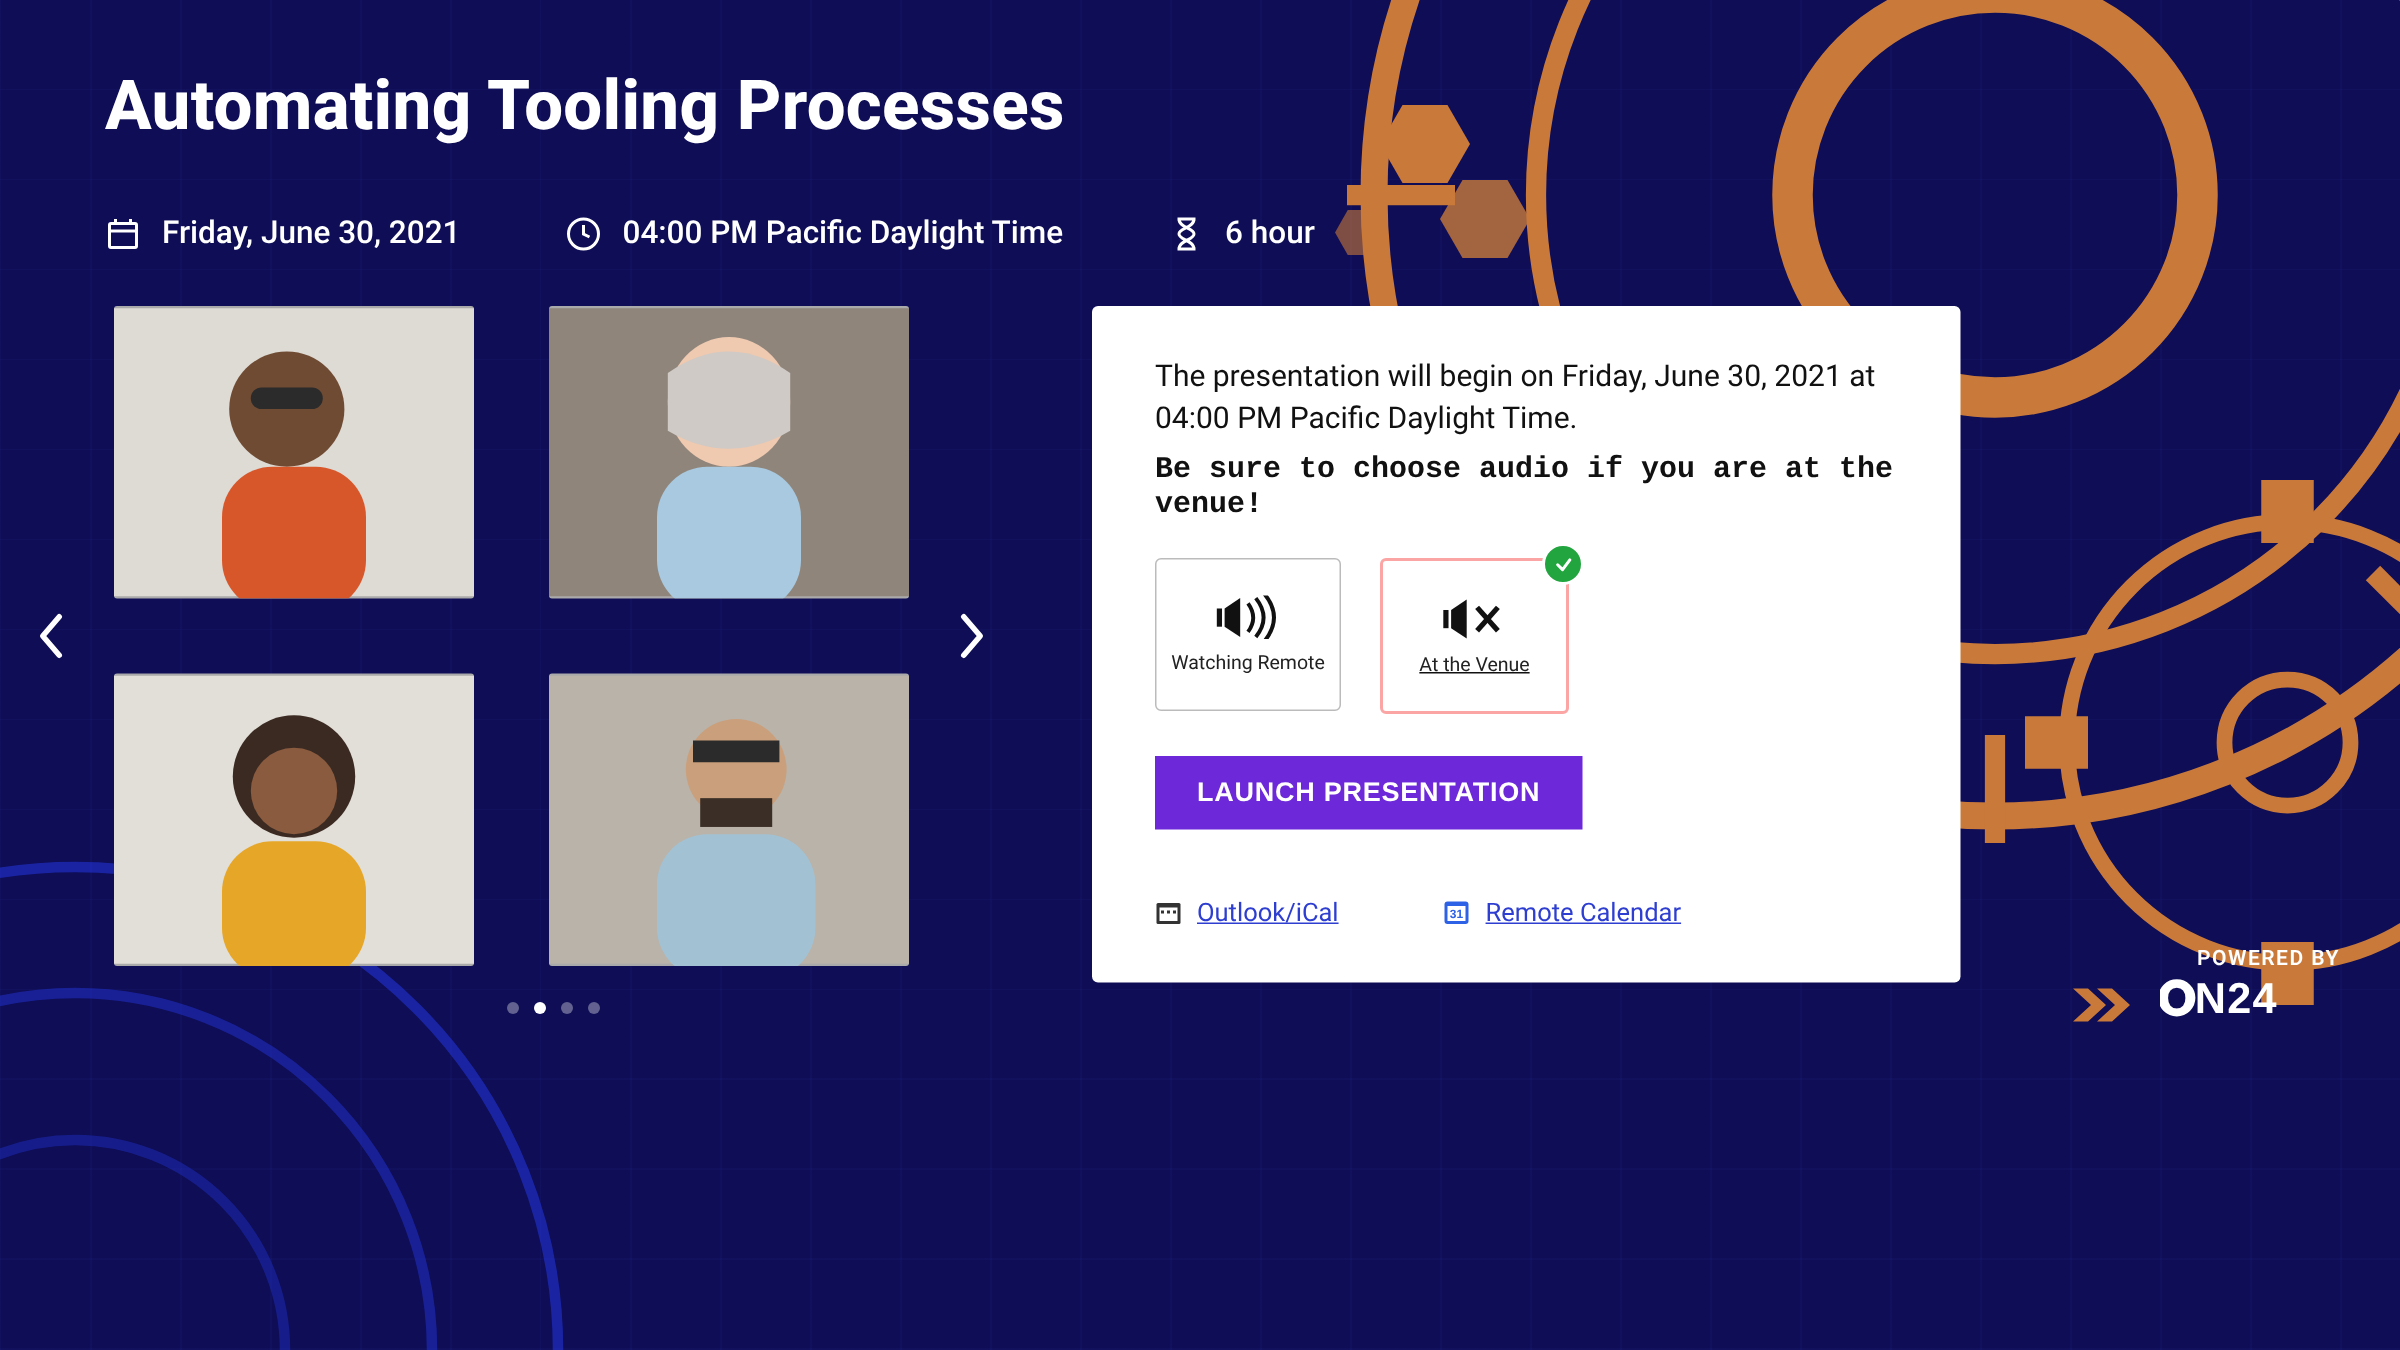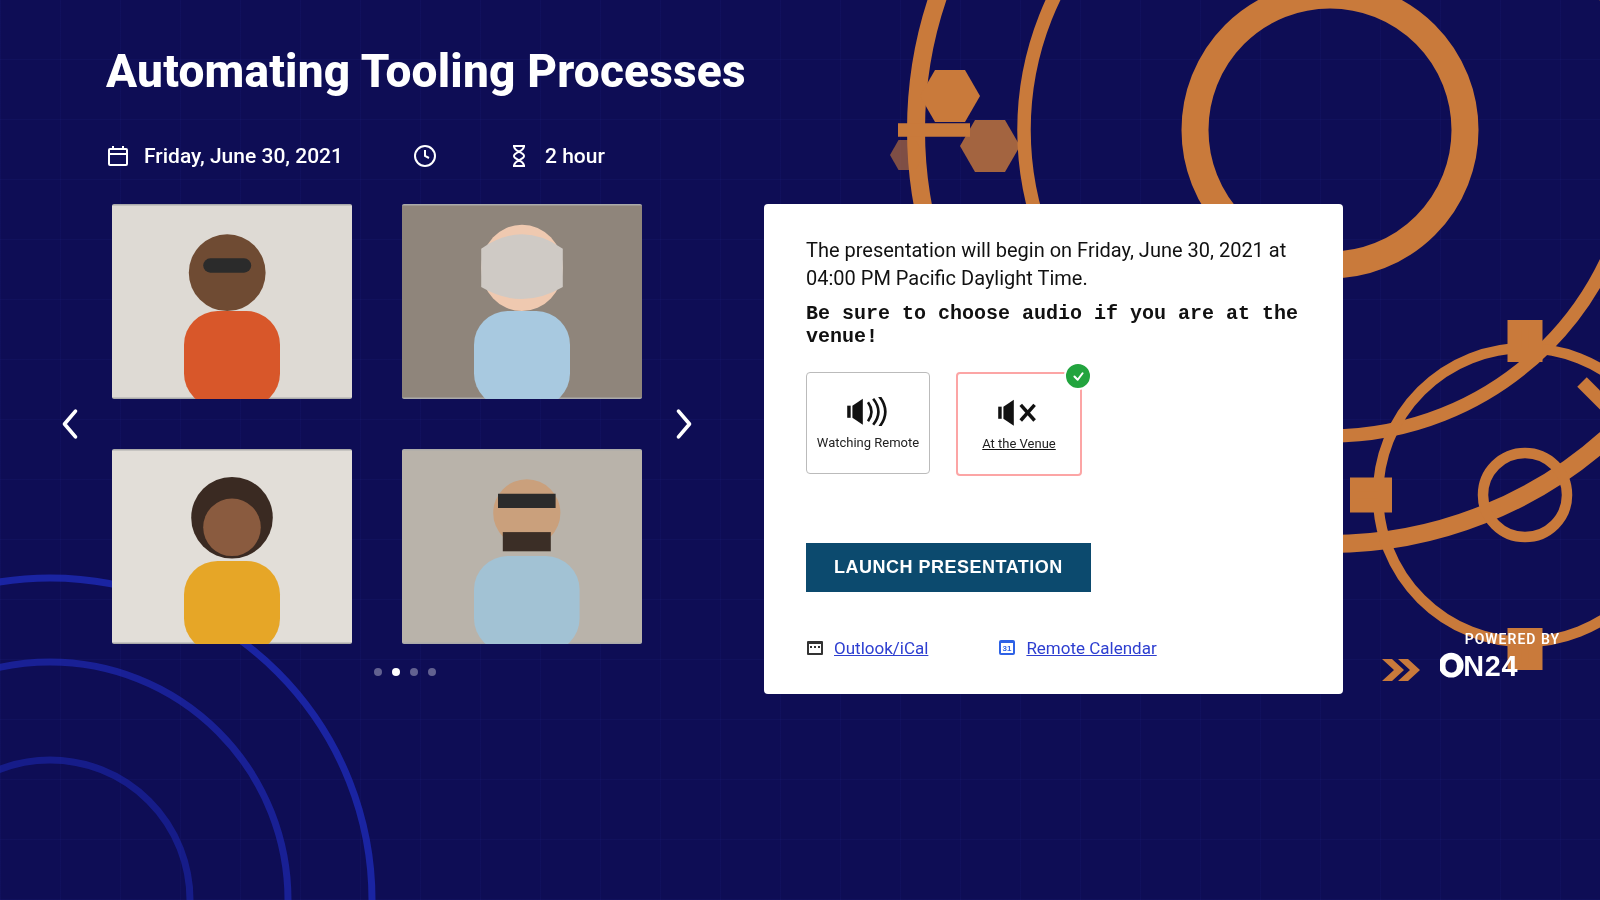--- a/index.html
+++ b/index.html
@@ -9,21 +9,21 @@
   .bg-grid{position:absolute;inset:0;background:
     repeating-linear-gradient(0deg,rgba(50,60,180,0.08) 0 1px,transparent 1px 60px),
     repeating-linear-gradient(90deg,rgba(50,60,180,0.08) 0 1px,transparent 1px 60px);}
   .gear{position:absolute;border-radius:50%;}
   .gear svg{width:100%;height:100%;display:block;}
   .gear.topright{width:900px;height:900px;top:-320px;right:-180px;}
   .gear.bottomleft{width:700px;height:700px;bottom:-350px;left:-300px;}
   .gear.midright{width:350px;height:350px;top:320px;right:-100px;}
   .hex{position:absolute;width:60px;height:52px;background:#c97a3b;clip-path:polygon(25% 0,75% 0,100% 50%,75% 100%,25% 100%,0 50%);}
 
-  .content{position:relative;z-index:2;padding:44px 70px 0 106px;}
+  .content{position:relative;z-index:2;padding:44px 70px 0 70px;}
   .title{font-size:46px;font-weight:800;letter-spacing:.2px;margin:0 0 14px 0;}
   .meta-row{display:flex;gap:70px;align-items:center;font-size:21px;font-weight:500;}
   .meta-item{display:flex;align-items:center;gap:14px;margin-top:32px;}
   .meta-ico{width:24px;height:24px;display:inline-flex;align-items:center;justify-content:center;}
 
   .main-row{display:flex;gap:60px;margin-top:36px;align-items:flex-start;}
   .carousel-wrap{position:relative;display:flex;align-items:center;padding-top:0px;}
   .arrow{cursor:pointer;width:40px;height:40px;display:flex;align-items:center;justify-content:center;}
   .arrow svg{width:22px;height:36px;stroke:#fff;stroke-width:4;fill:none;stroke-linecap:round;stroke-linejoin:round;}
   .arrow.left{margin-right:22px;margin-left:-56px;}
@@ -38,21 +38,21 @@
   .panel{background:#fff;color:#111;border-radius:4px;width:579px;padding:32px 42px 36px 42px;box-sizing:border-box;}
   .panel-text{font-size:20px;line-height:1.4;margin-bottom:10px;}
   .panel-bold{font-weight:800;font-size:20px;margin-bottom:24px;font-family:Liberation Mono, monospace;}
   .audio-opts{display:flex;gap:26px;margin-bottom:28px;}
   .opt{position:relative;width:122px;height:100px;border:1px solid #bbb;border-radius:4px;display:flex;flex-direction:column;align-items:center;justify-content:center;gap:8px;cursor:pointer;background:#fff;}
   .opt.selected{border:2px solid #fca5a5;text-decoration:underline;}
   .opt-label{font-size:13px;color:#222;}
   .opt-ico{width:52px;height:30px;display:flex;align-items:center;justify-content:center;}
   .check-badge{position:absolute;top:-12px;right:-12px;width:24px;height:24px;background:#22a43e;border-radius:50%;display:flex;align-items:center;justify-content:center;border:2px solid #fff;}
   .check-badge svg{width:13px;height:13px;}
-  .launch-btn{background:#0c4a6e;color:#fff;font-weight:800;font-size:18px;letter-spacing:.5px;padding:14px 28px;border:none;cursor:pointer;margin-top:39px;}
+  .launch-btn{background:#6d28d9;color:#fff;font-weight:800;font-size:18px;letter-spacing:.5px;padding:14px 28px;border:none;cursor:pointer;}
 
   .cal-row{display:flex;gap:70px;margin-top:46px;}
   .cal-link{display:flex;gap:10px;color:#2d3ed0;text-decoration:underline;font-size:17px;cursor:pointer;}
   .cal-ico{width:18px;height:18px;display:inline-flex;}
 
   .powered{position:absolute;bottom:208px;right:40px;text-align:right;}
   .powered-label{font-size:14px;letter-spacing:1px;font-weight:600;margin-bottom:2px;}
   .brand{font-size:36px;font-weight:800;letter-spacing:1px;}
   .chev-deco{position:absolute;left:-58px;top:24px;width:50px;height:30px;}
   .chev-deco svg{width:100%;height:100%;}
@@ -120,28 +120,29 @@
       </span>
       <span>Friday, June 30, 2021</span>
     </div>
     <div class="meta-item">
       <span class="meta-ico">
         <svg viewBox="0 0 24 24" fill="none" stroke="#fff" stroke-width="2">
             <circle cx="12" cy="12" r="10"></circle>
             <polyline points="12 6 12 12 16 14"></polyline>
           </svg>
       </span>
+      <span>04:00 PM Pacific Daylight Time</span>
     </div>
     <div class="meta-item">
       <span class="meta-ico">
         <svg viewBox="0 0 24 24" fill="none" stroke="#fff" stroke-width="2">
             <path d="M6 2h12M6 22h12M7 2c0 6 10 6 10 10s-10 4-10 10M17 2c0 6-10 6-10 10s10 4 10 10"></path>
           </svg>
       </span>
-      <span>2 hour</span>
+      <span>6 hour</span>
     </div>
   </div>
 
   <div class="main-row">
 
     <div>
       <div class="carousel-wrap">
         <div class="arrow left">
           <svg viewBox="0 0 24 36">
               <polyline points="18 4 6 18 18 32"></polyline>

